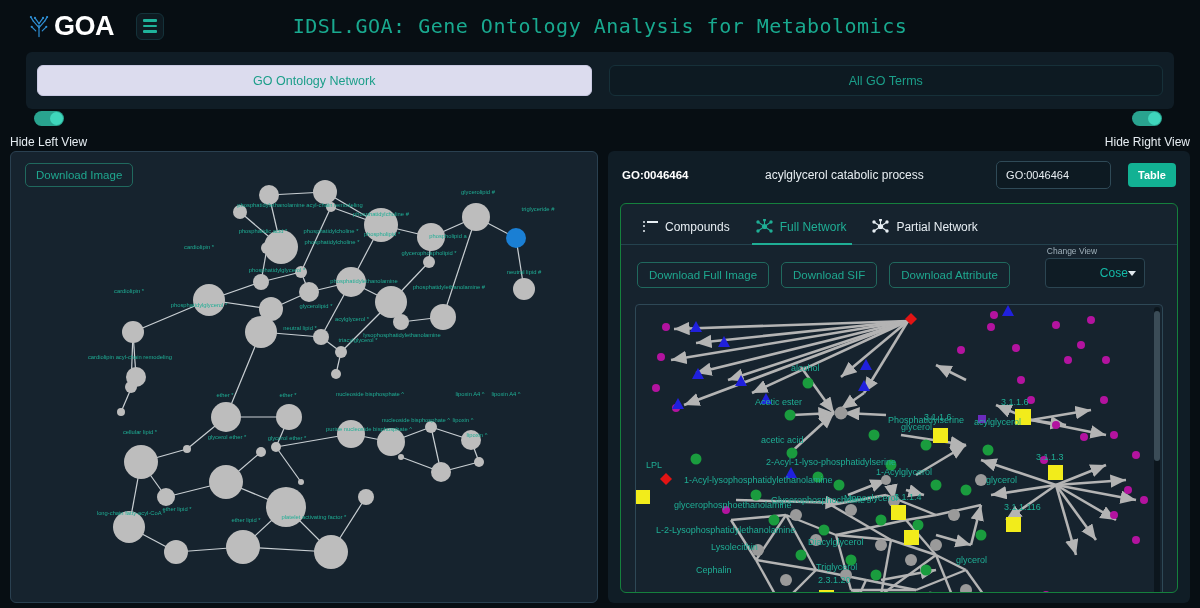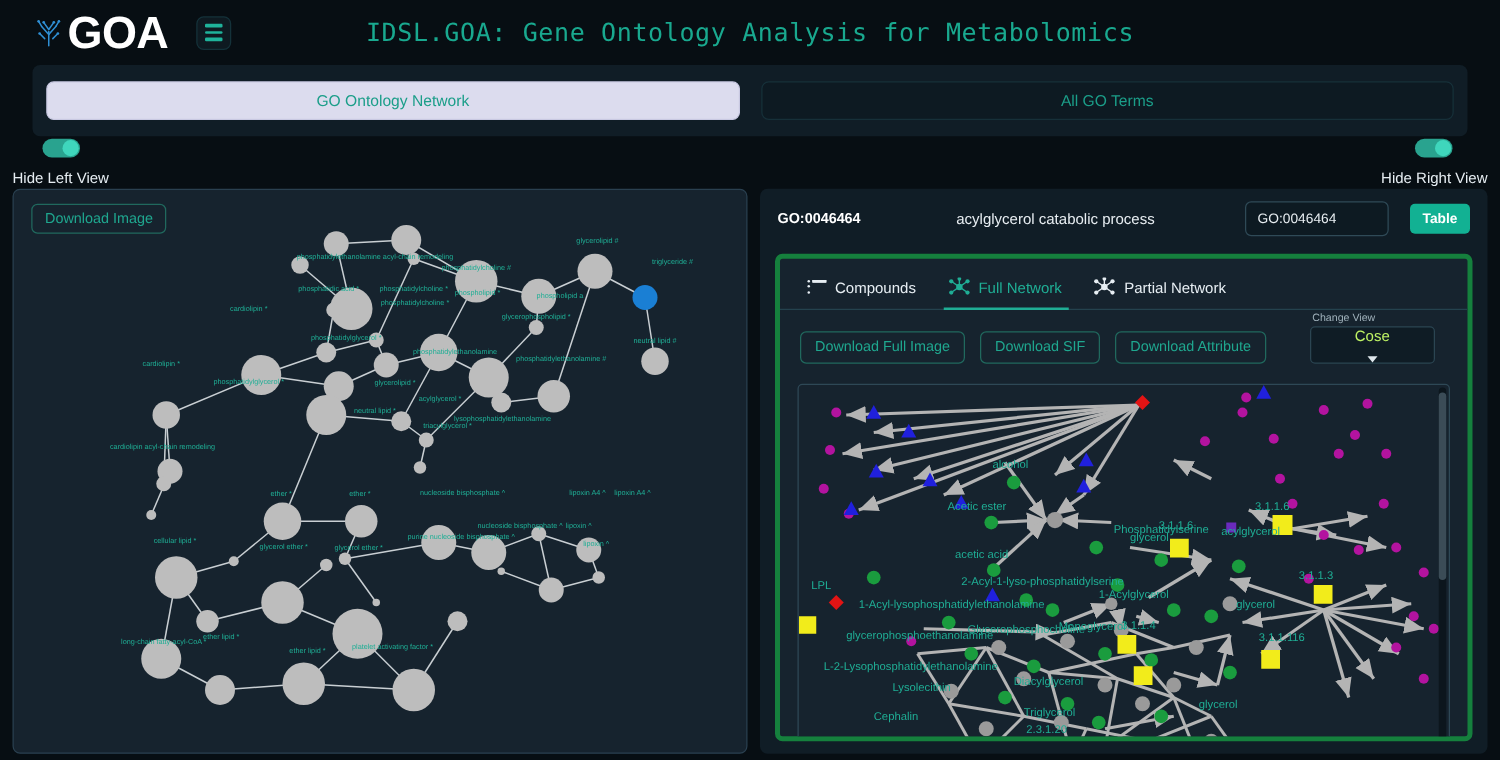--- a/index.html
+++ b/index.html
@@ -14,21 +14,21 @@
   .topbar {
     position: relative;
     height: 52px;
     background: #070e13;
     display: flex;
     align-items: center;
   }
   .brand { display: flex; align-items: center; margin-left: 26px; }
   .brand-logo { width: 26px; height: 26px; margin-right: 2px; }
   .brand-text {
-    color: #ffffff; font-size: 36px; font-weight: bold;
+    color: #ffffff; font-size: 27px; font-weight: bold;
     letter-spacing: -0.5px; line-height: 1;
   }
   .hamburger {
     margin-left: 22px;
     width: 28px; height: 27px;
     border-radius: 6px;
     background: #0e1a21;
     border: 1px solid #14323a;
     display: flex; flex-direction: column;
     justify-content: center; align-items: center; gap: 3px;
@@ -147,21 +147,21 @@
   .update-btn {
     margin-left: 14px;
     background: #12b193; border: none; border-radius: 4px;
     color: #ffffff; font-size: 11px; font-weight: bold;
     padding: 6px 10px; cursor: pointer;
   }
 
   .card {
     margin: 10px 12px 0 12px;
     background: #16232e;
-    border: 4px solid #15803d;
+    border: 1px solid #15803d;
     border-radius: 6px;
     height: 390px;
     position: relative;
     overflow: hidden;
   }
   .subtabs {
     display: flex; align-items: center; gap: 0;
     padding: 8px 10px 0 12px;
     border-bottom: 1px solid #24424e;
     position: relative;
@@ -208,25 +208,24 @@
   .select-wrap { margin-left: 23px; width: 100px; position: relative; }
   .select-label {
     font-size: 8.5px; color: #9fb0ba;
     position: absolute; top: -12px; left: 2px;
   }
   .select-box {
     height: 30px; width: 100px;
     background: #0f1c25;
     border: 1px solid #2b4552;
     border-radius: 4px;
-    display: flex; align-items: center; justify-content: space-between;
+    display: flex; align-items: center; justify-content: flex-end;
     padding: 0 8px;
-    color: #bef264; font-size: 12px;
+    color: #14b8a6; font-size: 12px;
     cursor: pointer;
-    flex-direction: column;
   }
   .caret {
     width: 0; height: 0;
     border-left: 4.5px solid transparent;
     border-right: 4.5px solid transparent;
     border-top: 5px solid #dfe7ec;
   }
 
   .graph-box {
     position: absolute; left: 14px; right: 14px; top: 100px; bottom: -40px;

